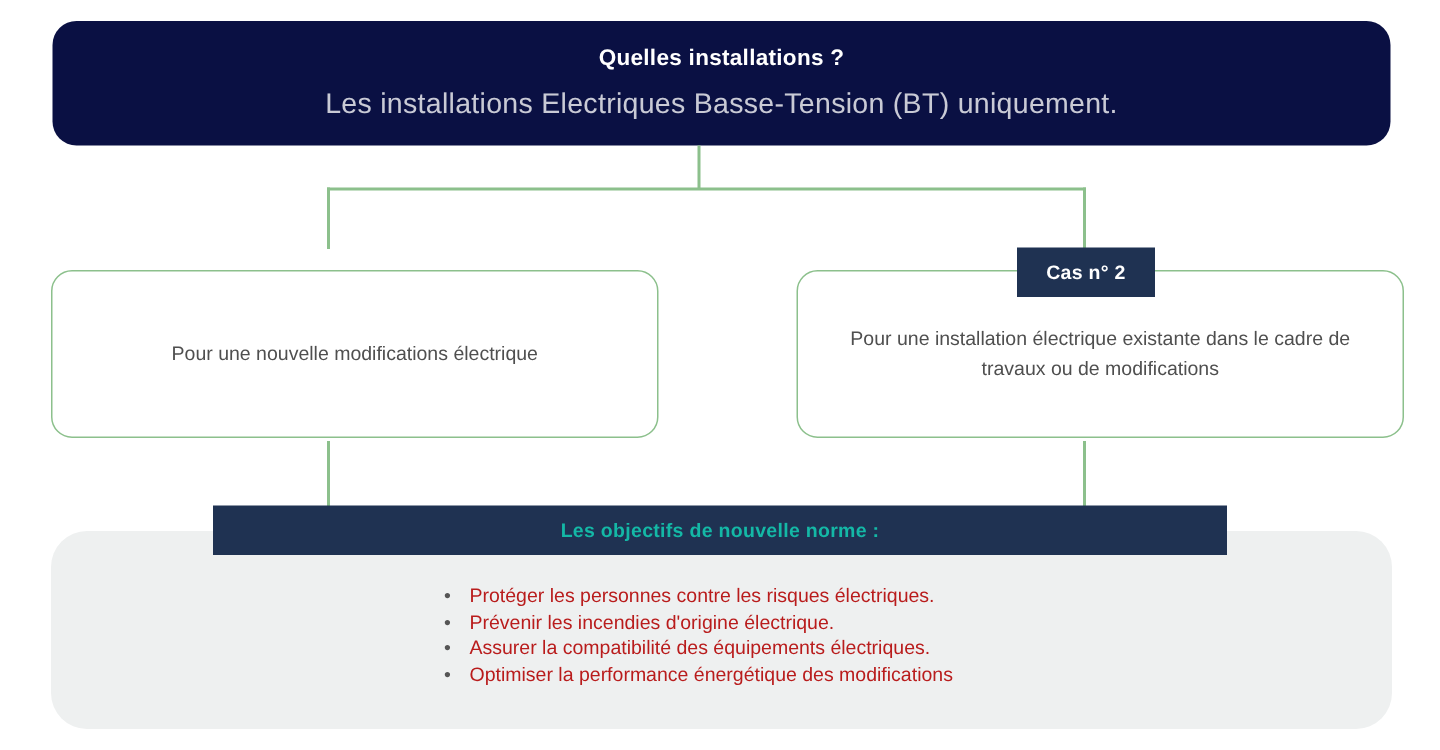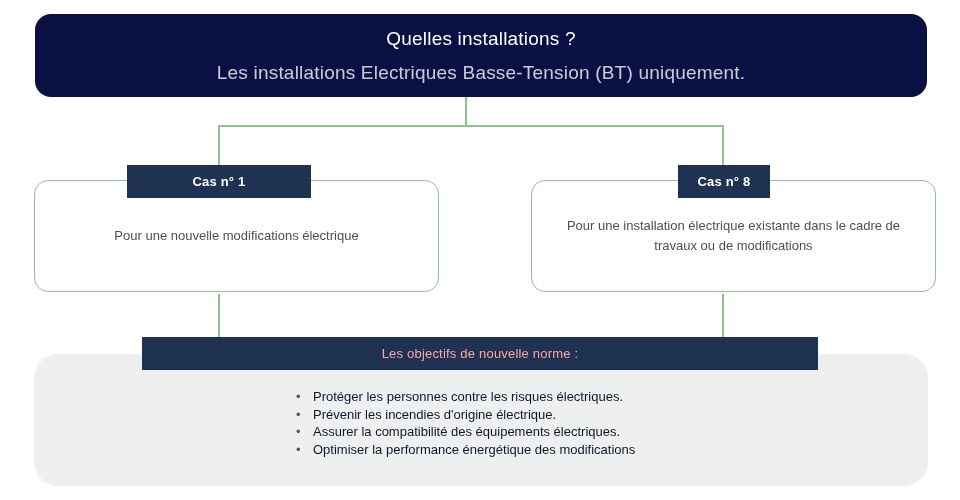--- a/index.html
+++ b/index.html
@@ -25,22 +25,22 @@
     border-radius: 16px;
     display: flex;
     flex-direction: column;
     align-items: center;
     justify-content: center;
     gap: 12px;
     color: #ffffff;
     text-align: center;
   }
   .banner .title {
-    font-size: 19px;
-    font-weight: normal;
+    font-size: 15px;
+    font-weight: bold;
     letter-spacing: 0.2px;
   }
   .banner .subtitle {
     font-size: 19px;
     color: rgba(255,255,255,0.78);
     letter-spacing: 0.2px;
   }
 
   
   .connector {
@@ -101,36 +101,36 @@
     width: 894px; height: 132px;
     background: #eef0f0;
     border-radius: 24px;
     z-index: 0;
   }
   .objectives-bar {
     position: absolute;
     left: 142px; top: 337px;
     width: 676px; height: 33px;
     background: #1f3252;
-    color: #fca5a5;
+    color: #14b8a6;
     font-size: 13px;
-    font-weight: normal;
+    font-weight: bold;
     display: flex;
     align-items: center;
     justify-content: center;
     z-index: 2;
     letter-spacing: 0.2px;
   }
   .objectives-list {
     position: absolute;
     left: 296px; top: 388px;
     margin: 0;
     padding: 0;
     list-style: none;
-    color: #0f172a;
+    color: #b91c1c;
     font-size: 13px;
     z-index: 1;
   }
   .objectives-list li {
     position: relative;
     padding-left: 17px;
     line-height: 17.7px;
   }
   .objectives-list li::before {
     content: "•";
@@ -149,29 +149,26 @@
     <div class="subtitle">Les installations Electriques Basse-Tension (BT) uniquement.</div>
   </div>
 
   <div class="connector c-top-v"></div>
   <div class="connector c-h"></div>
   <div class="connector c-left-v"></div>
   <div class="connector c-right-v"></div>
   <div class="connector c-left-b"></div>
   <div class="connector c-right-b"></div>
 
-  <div class="case-header left">
-    <span>Cas n° 1</span>
-  </div>
   <div class="case-box left">
     <span>Pour une nouvelle modifications électrique</span>
   </div>
 
   <div class="case-header right">
-    <span>Cas n° 8</span>
+    <span>Cas n° 2</span>
   </div>
   <div class="case-box right">
     <span>Pour une installation électrique existante dans le cadre de travaux ou de modifications</span>
   </div>
 
   <div class="panel"></div>
   <div class="objectives-bar">
     <span>Les objectifs de nouvelle norme :</span>
   </div>
   <ul class="objectives-list">

